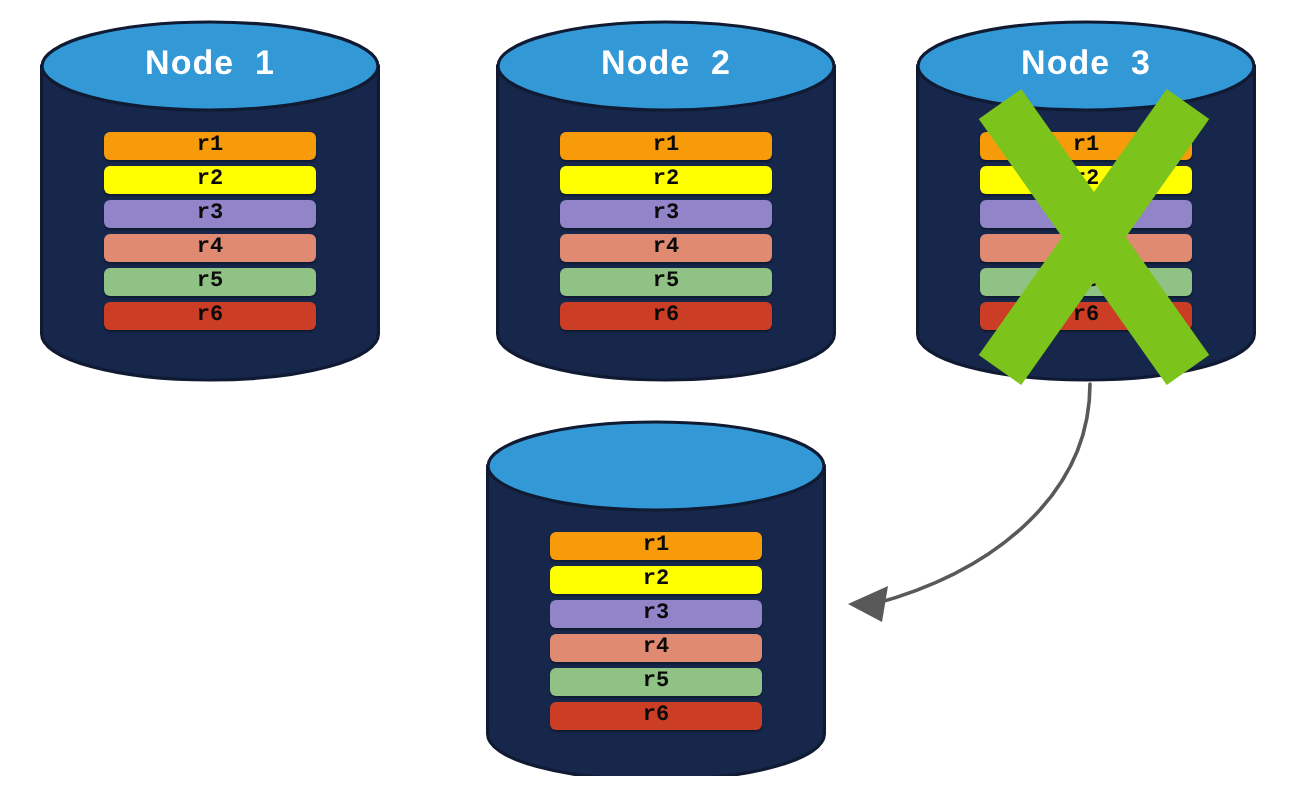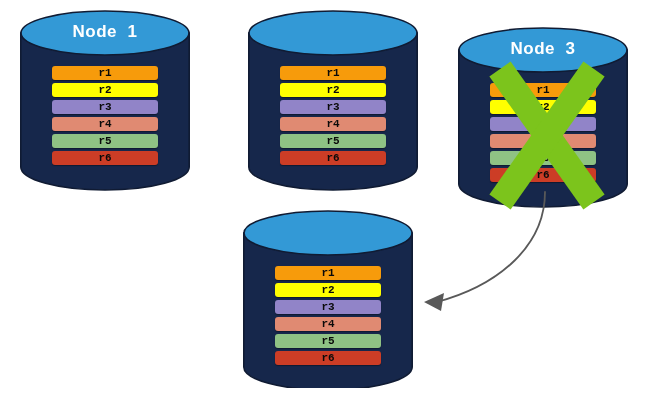--- a/index.html
+++ b/index.html
@@ -100,30 +100,31 @@
           <div class="row-band" style="background: rgb(224, 138, 114);">r4</div>
           <div class="row-band" style="background: rgb(143, 194, 132);">r5</div>
           <div class="row-band" style="background: rgb(204, 61, 38);">r6</div>
         </div>
       </div>
       <div class="node" style="left: 248px; top: 10px; width: 170px; height: 180px;">
         <svg class="node-svg" width="170" height="180" viewBox="0 0 170 180">
           <path d="M 0.8 23 L 0.8 157 A 84.2 23 0 0 0 169.2 157 L 169.2 23 Z" fill="#16274B" stroke="#101B33" stroke-width="1.6"></path>
           <ellipse cx="85" cy="23" rx="84" ry="22" fill="#3399D6" stroke="#101B33" stroke-width="1.6"></ellipse>
         </svg>
+        <div class="node-title" style="top: 12px;">Node  2</div>
         <div class="rows" style="top: 56px; padding-left: 32px; padding-right: 32px; box-sizing: border-box;">
           <div class="row-band" style="background: rgb(247, 155, 11);">r1</div>
           <div class="row-band" style="background: rgb(255, 255, 0);">r2</div>
           <div class="row-band" style="background: rgb(145, 132, 200);">r3</div>
           <div class="row-band" style="background: rgb(224, 138, 114);">r4</div>
           <div class="row-band" style="background: rgb(143, 194, 132);">r5</div>
           <div class="row-band" style="background: rgb(204, 61, 38);">r6</div>
         </div>
       </div>
-      <div class="node" style="left: 458px; top: 27px; width: 170px; height: 180px;">
+      <div class="node" style="left: 458px; top: 10px; width: 170px; height: 180px;">
         <svg class="node-svg" width="170" height="180" viewBox="0 0 170 180">
           <path d="M 0.8 23 L 0.8 157 A 84.2 23 0 0 0 169.2 157 L 169.2 23 Z" fill="#16274B" stroke="#101B33" stroke-width="1.6"></path>
           <ellipse cx="85" cy="23" rx="84" ry="22" fill="#3399D6" stroke="#101B33" stroke-width="1.6"></ellipse>
         </svg>
         <div class="node-title" style="top: 12px;">Node  3</div>
         <div class="rows" style="top: 56px; padding-left: 32px; padding-right: 32px; box-sizing: border-box;">
           <div class="row-band" style="background: rgb(247, 155, 11);">r1</div>
           <div class="row-band" style="background: rgb(255, 255, 0);">r2</div>
           <div class="row-band" style="background: rgb(145, 132, 200);">r3</div>
           <div class="row-band" style="background: rgb(224, 138, 114);">r4</div>

